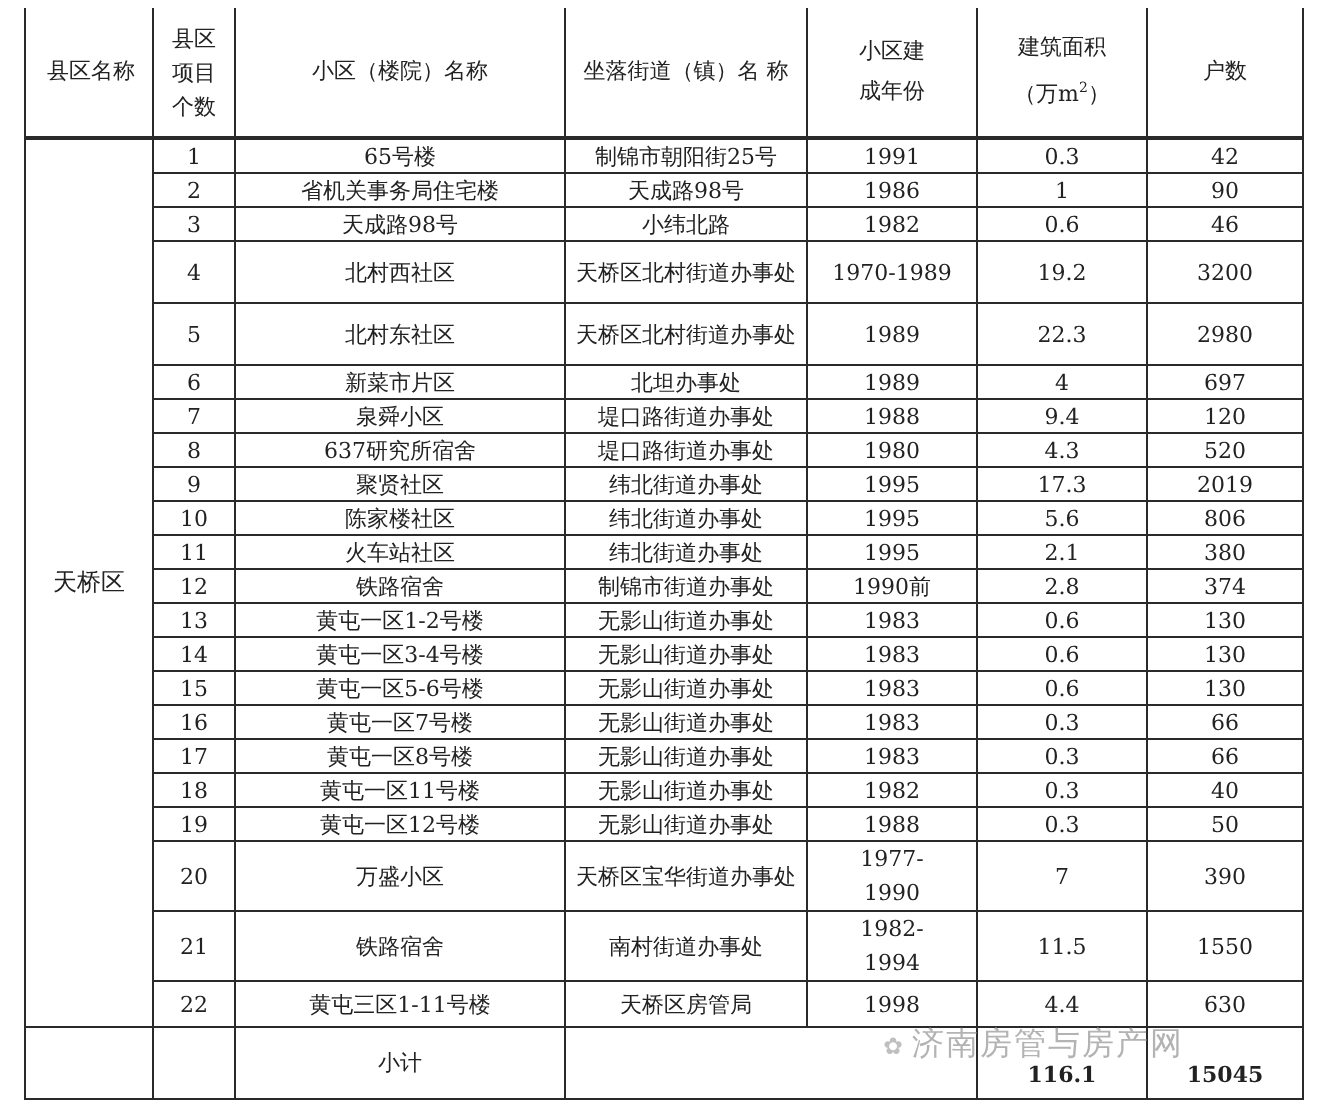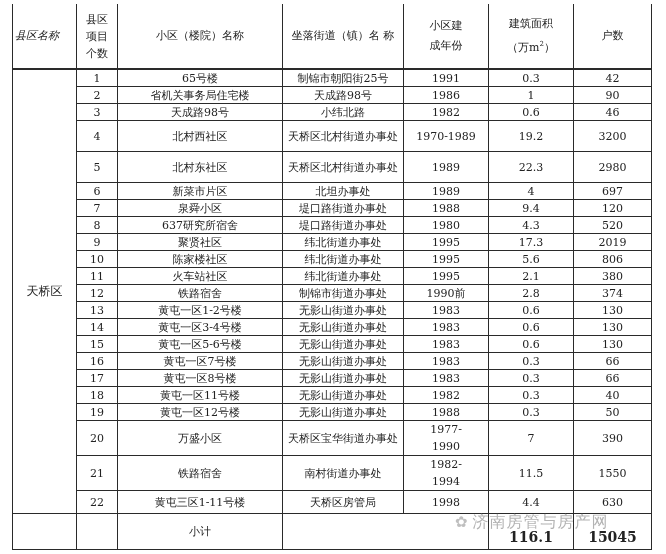--- a/index.html
+++ b/index.html
@@ -5,32 +5,32 @@
   html, body { margin: 0; padding: 0; background: #ffffff; }
   body { width: 666px; height: 554px; position: relative; overflow: hidden;
          font-family: "DejaVu Serif", "Liberation Serif", serif; color: #222; }
   table.main { position: absolute; left: 12px; top: 4px; border-collapse: collapse;
                table-layout: fixed; width: 639px; }
   table.main td, table.main th { border: 1px solid #2a2a2a; padding: 0; text-align: center;
                vertical-align: middle; font-weight: normal; font-size: 11px; line-height: 13px;
                overflow: hidden; white-space: nowrap; }
   table.main th { font-size: 11px; line-height: 20px; }
   table.main tr.head th { height: 64px; border-top: none; }
-  table.main tr.head th:first-child { text-align: left; padding-left: 2px; font-style: italic; }
+  table.main tr.head th:first-child { text-align: center; padding-left: 2px; }
   table.main tr.head { border-bottom: 2px solid #2a2a2a; }
   tr.r td { height: 16px; }
   tr.tall td { height: 30px; }
   tr.tall2 td { height: 32px; }
   tr.mid td { height: 22px; }
   tr.sub td { height: 35px; }
   .wrap { white-space: normal !important; line-height: 17px !important; }
   .county { vertical-align: middle; font-size: 12px !important; }
-  .sub-val { font-weight: bold; font-size: 14px; position: relative; top: 6px; text-align: right; }
-  .watermark { position: absolute; left: 455px; top: 512px; font-size: 16px; color: #9a9a9a;
-               font-family: Liberation Serif, serif; opacity: 0.75;
+  .sub-val { font-weight: bold; font-size: 11px; position: relative; top: 6px; text-align: right; }
+  .watermark { position: absolute; left: 442px; top: 512px; font-size: 16px; color: #9a9a9a;
+               font-family: Liberation Mono, monospace; opacity: 0.75;
                letter-spacing: 1px; pointer-events: none; }
   .watermark .wm-icon { font-size: 15px; margin-right: 4px; color: #aaa; }
   sup { font-size: 7px; }
 </style>
 </head>
 <body>
 
 <table class="main">
   <colgroup>
     <col style="width:64px">

